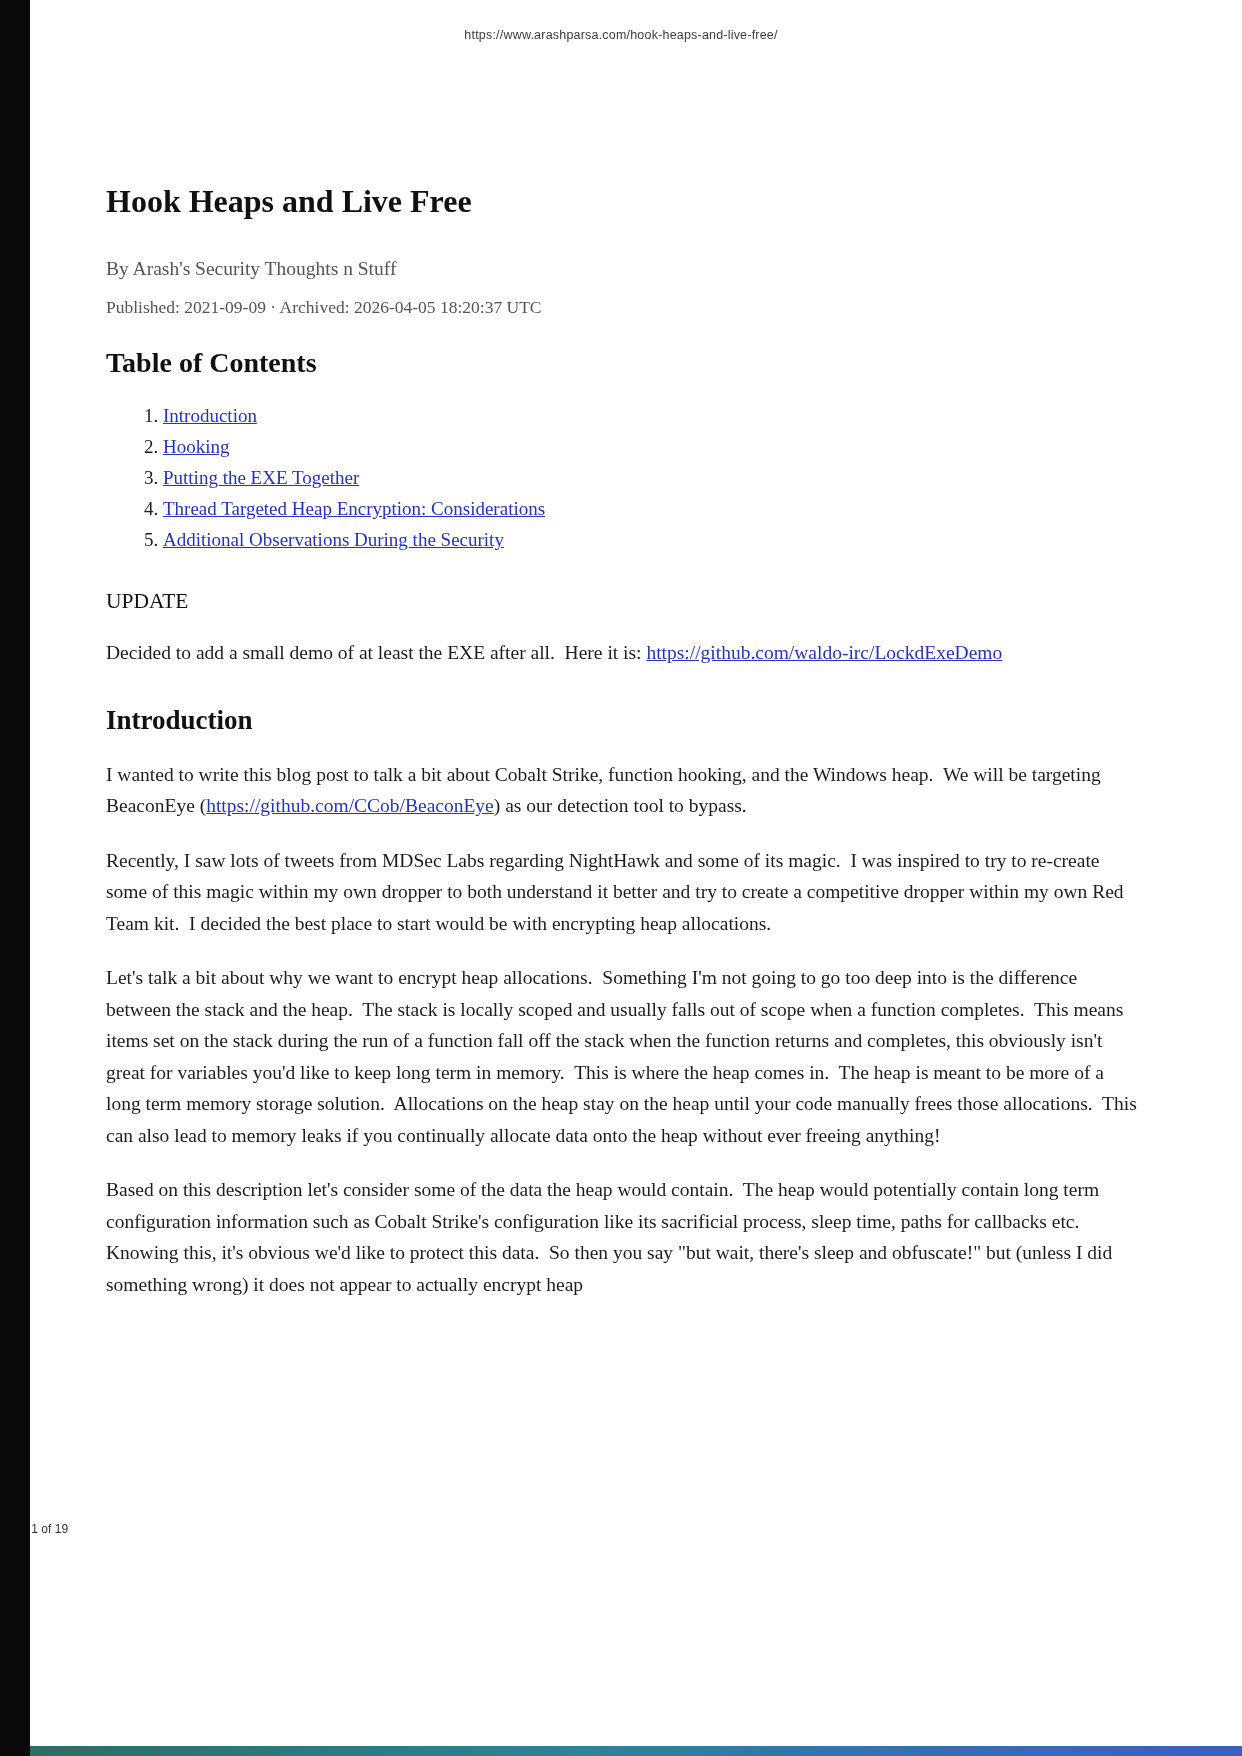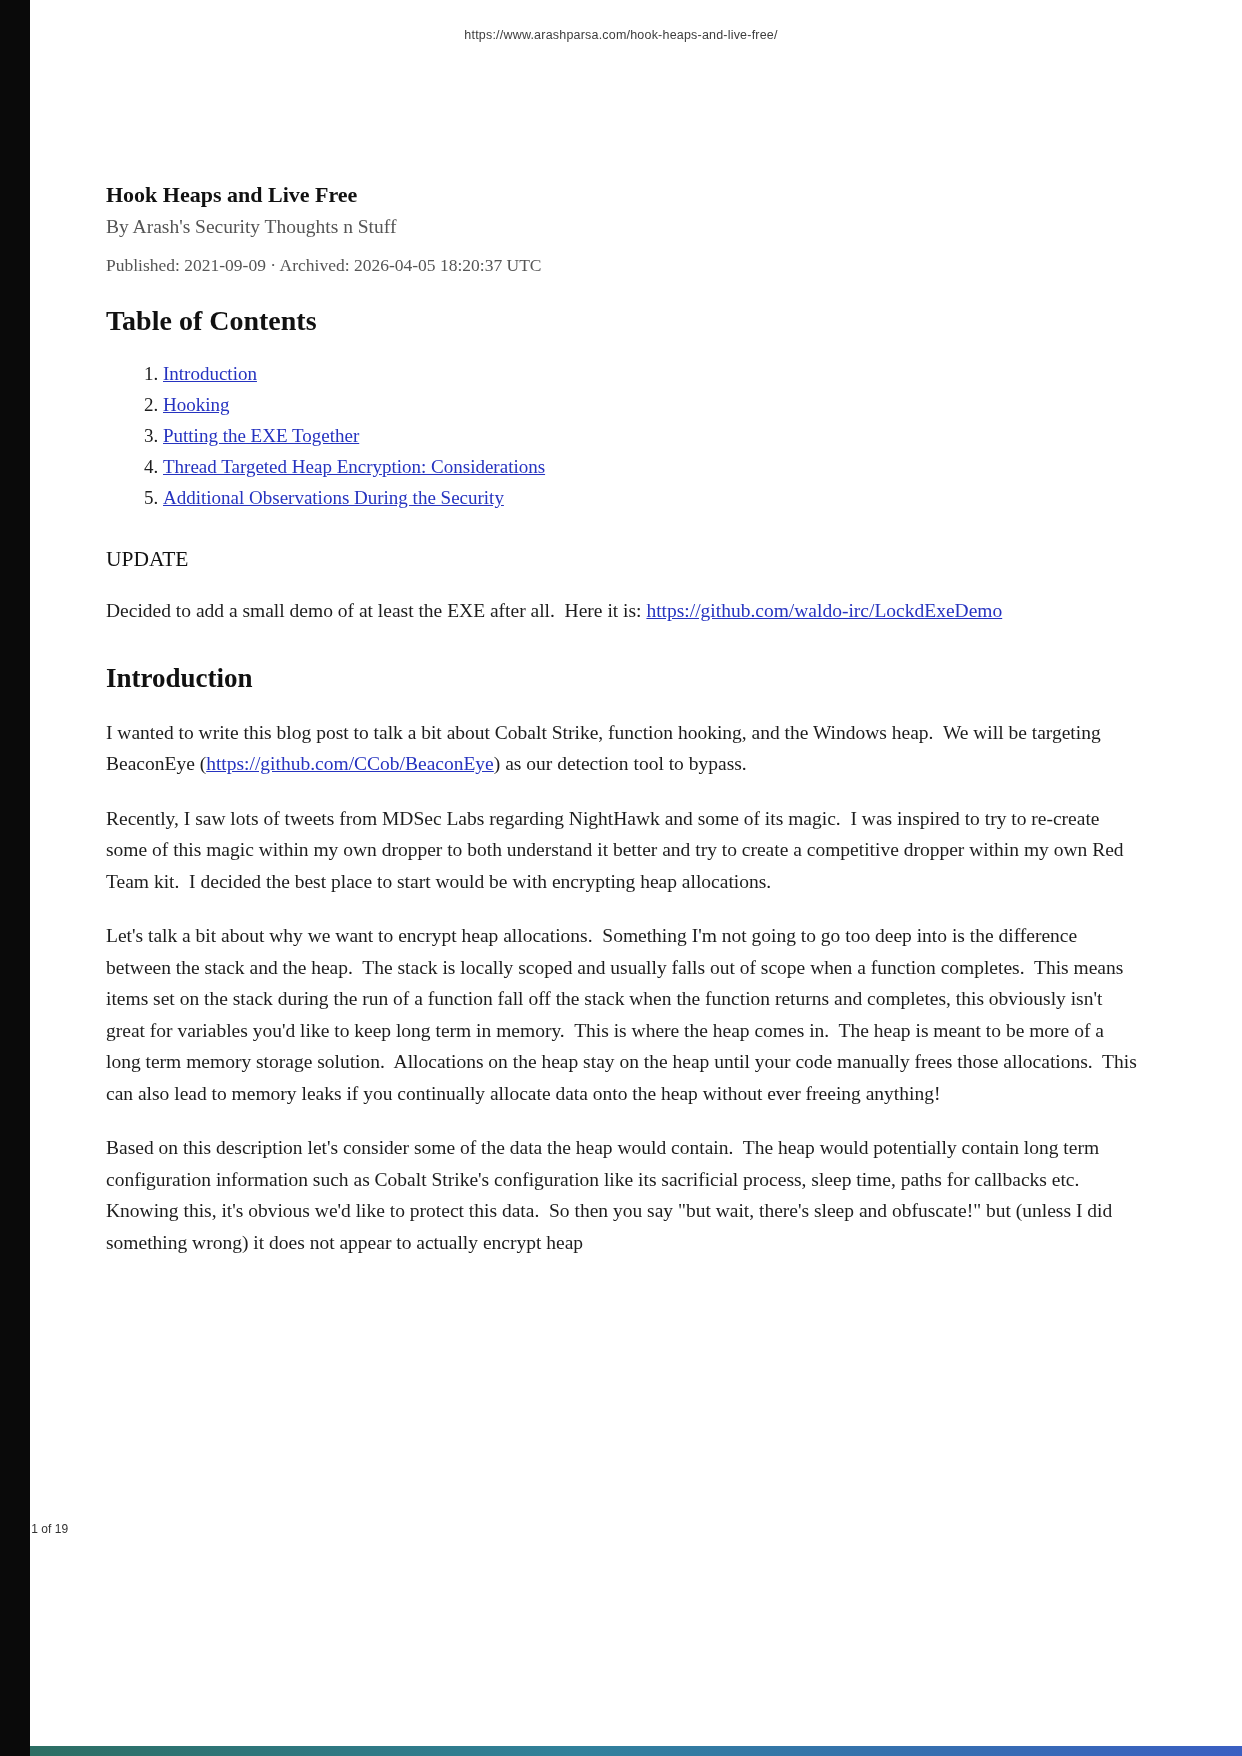--- a/index.html
+++ b/index.html
@@ -40,27 +40,27 @@
     letter-spacing: 0.2px;
   }
   .content {
     position: absolute;
     left: 106px;
     top: 0;
     width: 1034px;
   }
   h1.title {
     margin: 182px 0 0;
-    font-size: 22px;
+    font-size: 32px;
     font-weight: bold;
     color: #111111;
     line-height: 1.2;
   }
   p.byline {
-    margin: 8px 0 0;
+    margin: 38px 0 0;
     font-size: 19.5px;
     color: #555555;
   }
   p.meta {
     margin: 17px 0 0;
     font-size: 17.5px;
     color: #555555;
   }
   h2.toc-heading {
     margin: 29px 0 0;

